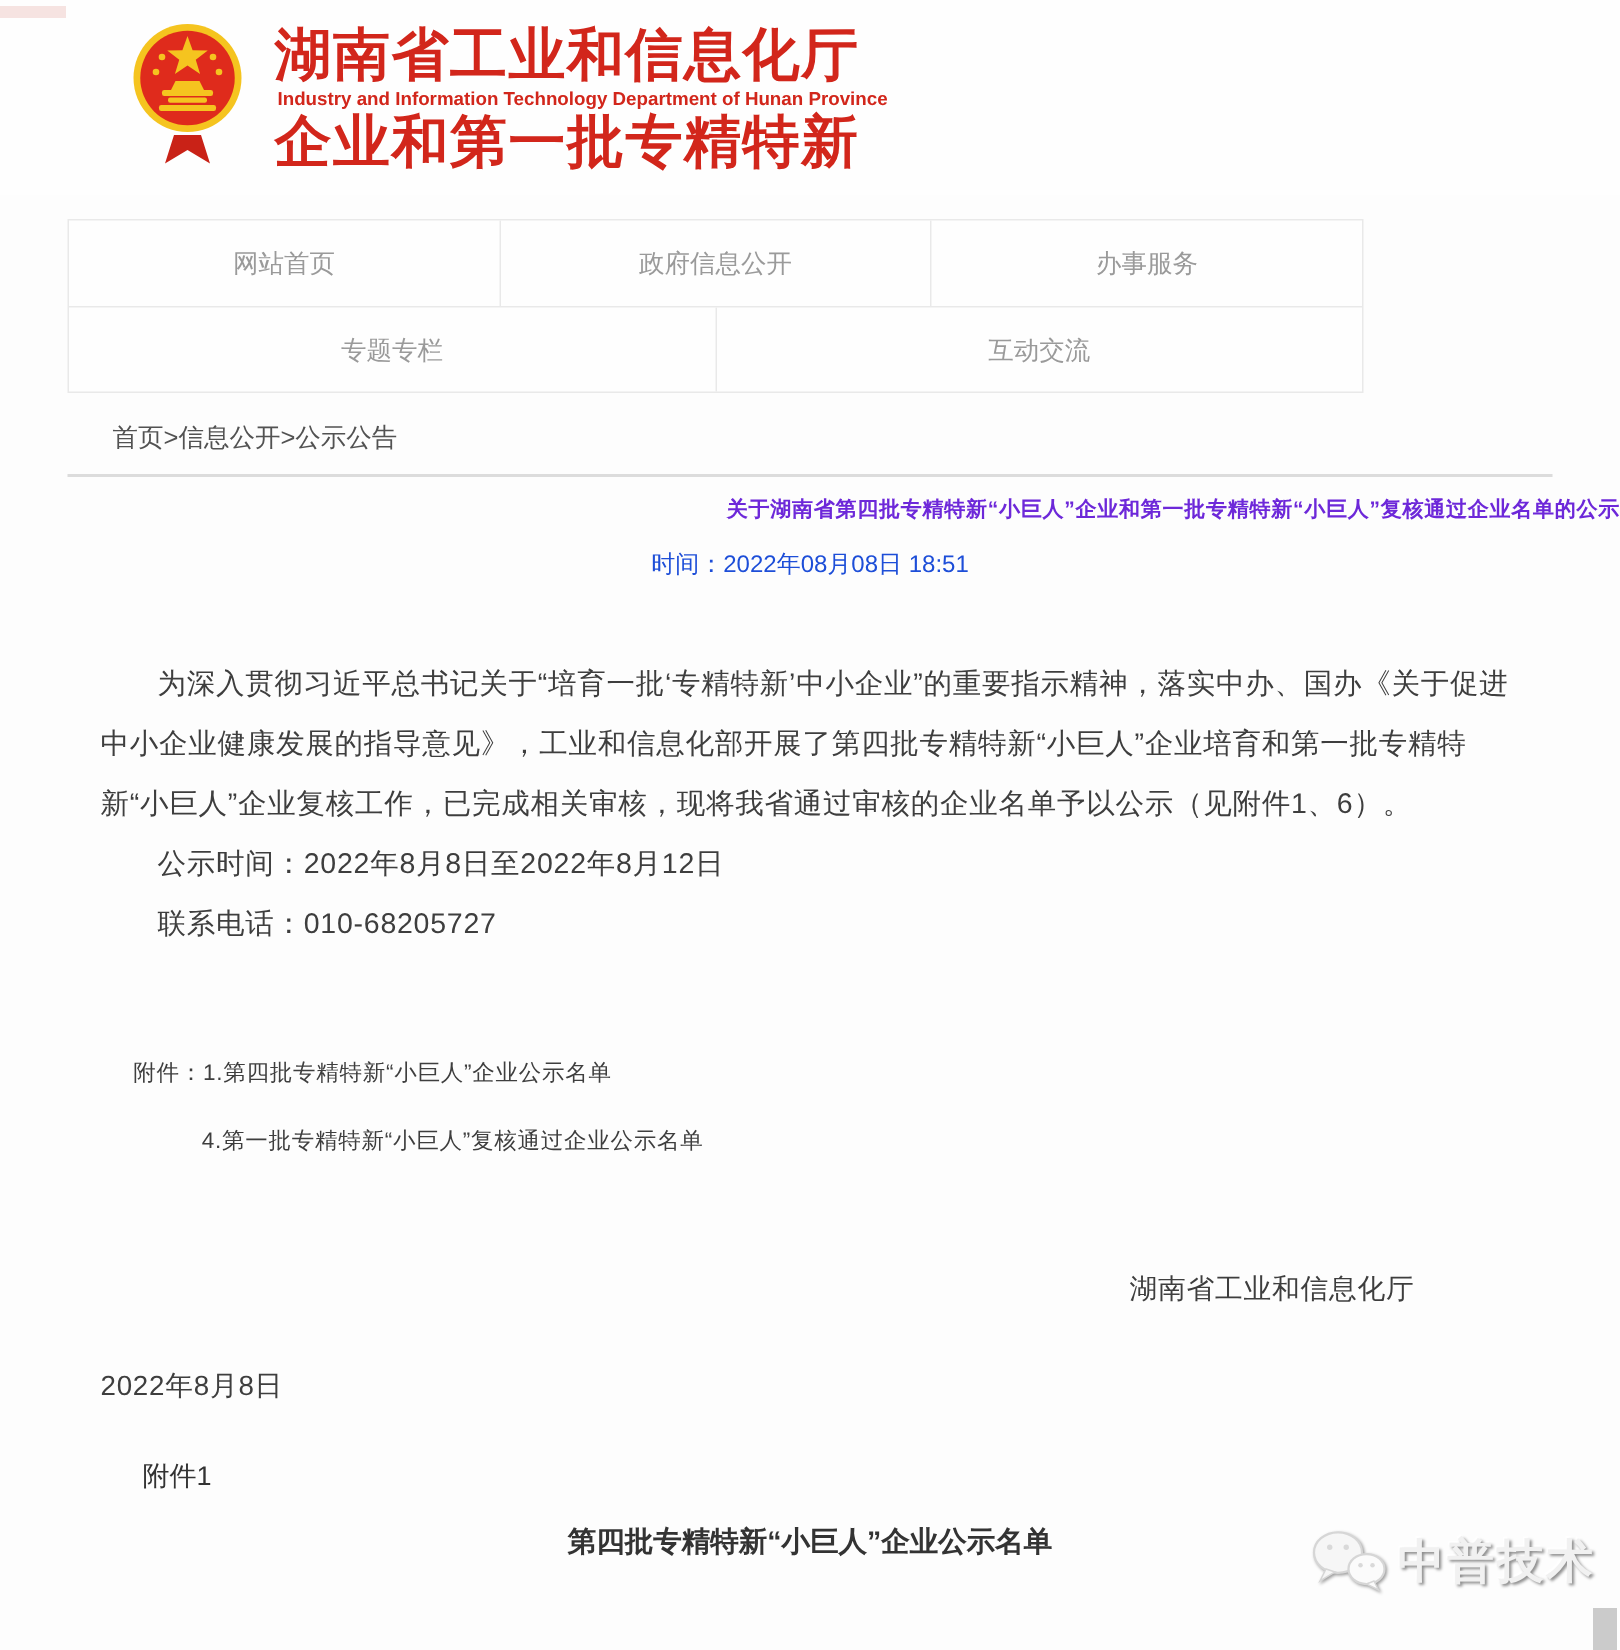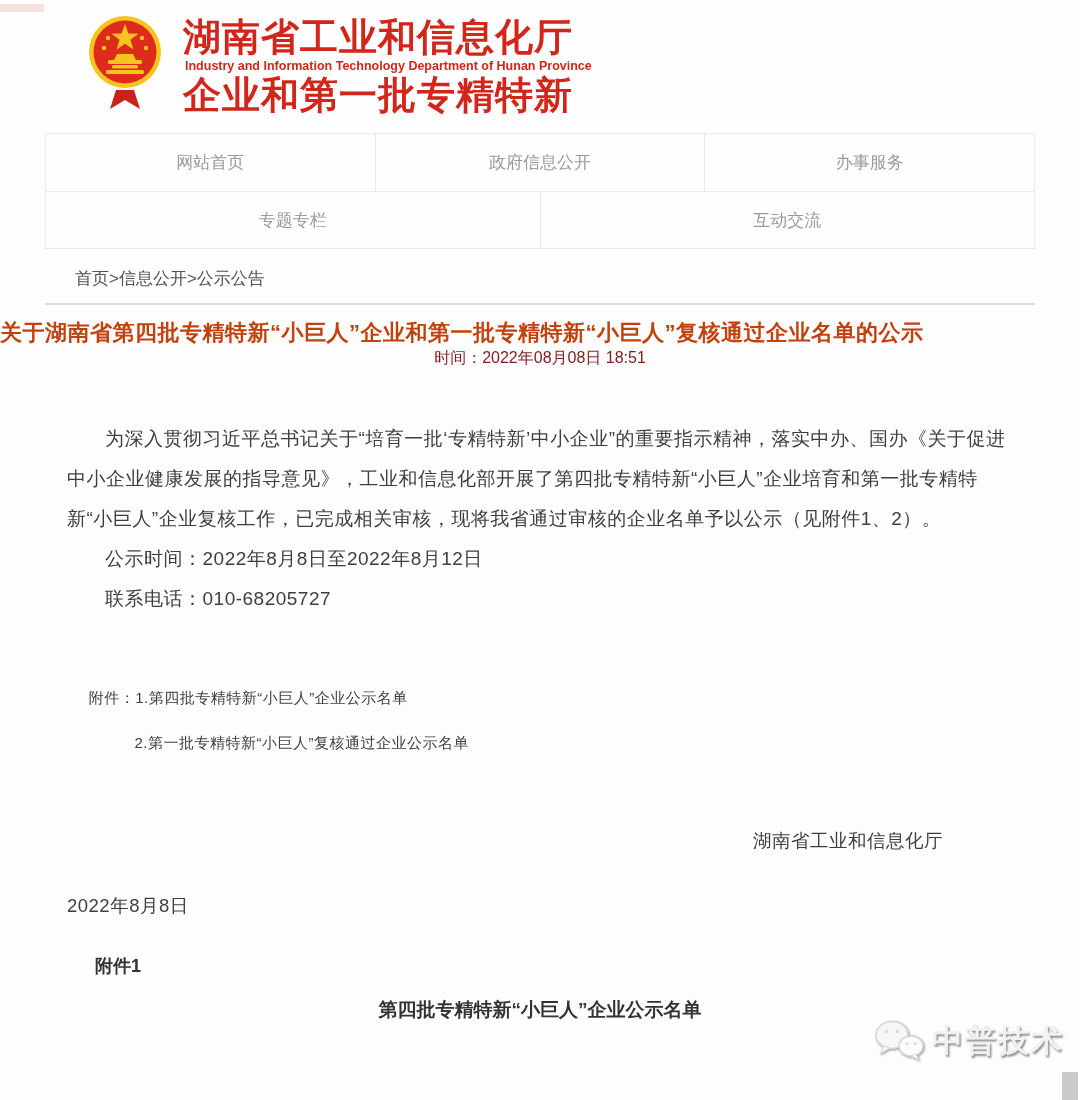--- a/index.html
+++ b/index.html
@@ -12,45 +12,45 @@
     color: #3e3e3e;
   }
   
   .header { position: relative; height: 130px; background:#fefefe; }
   .smudge-topleft { position:absolute; left:0; top:4px; width:44px; height:8px; background:#f6e3e1; }
   .emblem { position:absolute; left:86px; top:12px; width:78px; height:100px; }
   .header-text { position:absolute; left:183px; top:16px; color:#d2261b; white-space:nowrap; }
   .ht-big { font-size:38px; font-weight:bold; letter-spacing:1px; line-height:42px; }
   .ht-en  { font-size:12.5px; line-height:16px; margin-left:2px;font-weight:bold; }
   
-  .navbar { margin:3px 45px; width:990px; border:1px solid #e9e9e9; background:#fefefe; }
+  .navbar { margin:16px 45px; width:864px; border:1px solid #e9e9e9; background:#fefefe; }
   .nav-row { display:flex; height:57px; }
   .nav-row + .nav-row { border-top:1px solid #e9e9e9; }
   .nav-cell { flex:1; display:flex; align-items:center; justify-content:center;
               color:#9a9a9a; font-size:17px; cursor:pointer; }
   .nav-cell + .nav-cell { border-left:1px solid #e9e9e9; }
   
   .breadcrumb { margin:18px 0 13px 75px; font-size:17px; color:#525252; }
   .rule { margin:0 45px; border:none; border-top:2px solid #dcdcdc; }
   
-  .article-title { margin-top:13px; text-align:left; font-size:22px; font-weight:bold;
-                   color:#c2410c; letter-spacing:0.5px; }
-  .article-time { text-align:center; font-size:16px; color:#7f1d1d; }
+  .article-title { margin-top:13px; text-align:right; font-size:14px; font-weight:bold;
+                   color:#6d28d9; letter-spacing:0.5px; }
+  .article-time { margin-top:17px; text-align:center; font-size:16px; color:#1d4ed8; }
   
   .article-body { margin:50px 67px 0 67px; font-size:19px; line-height:40px; color:#3e3e3e;
                   letter-spacing:0.5px; }
   .article-body p { text-indent:2em; }
   .att-block { margin-top:56px; font-size:15px; line-height:45px; color:#3e3e3e; letter-spacing:0.5px;}
   .att-line1 { text-indent:1.45em; }
   .att-line2 { padding-left:4.5em; }
   .sig-block { margin-top:56px; font-size:18.5px; color:#3e3e3e; }
   .sig-name { text-align:right; padding-right:70px; }
   .sig-date { text-align:left; padding-right:95px; margin-top:25px; }
   
-  .annex-label { margin:28px 0 0 95px; font-size:18px; font-weight:bold; color:#333; }
+  .annex-label { margin:28px 0 0 95px; font-size:18px; font-weight:normal; color:#333; }
   .table-title { margin-top:19px; text-align:center; font-size:19px; font-weight:bold; color:#333; }
   
   .watermark { position:absolute; left:872px; top:1018px; display:flex; align-items:center;
                z-index:6; pointer-events:none; }
   .wm-text { font-size:31px; font-weight:bold; letter-spacing:2px; color:#f1f1f1;
              text-shadow:1.5px 1.5px 2px #8f8f8f, -1px -1px 1px #ffffff; }
   .wm-icon { margin-right:6px; filter:drop-shadow(1px 1px 1px #9a9a9a); }
   
   .scroll-nub { position:absolute; left:1062px; top:1072px; width:16px; height:28px; background:#cbcbcb; }
 </style>
@@ -96,27 +96,27 @@
   </div>
 </div>
 
 <div class="breadcrumb">首页&gt;信息公开&gt;公示公告</div>
 <hr class="rule">
 
 <div class="article-title">关于湖南省第四批专精特新“小巨人”企业和第一批专精特新“小巨人”复核通过企业名单的公示</div>
 <div class="article-time">时间：2022年08月08日 18:51</div>
 
 <div class="article-body">
-  <p>为深入贯彻习近平总书记关于“培育一批‘专精特新’中小企业”的重要指示精神，落实中办、国办《关于促进中小企业健康发展的指导意见》，工业和信息化部开展了第四批专精特新“小巨人”企业培育和第一批专精特新“小巨人”企业复核工作，已完成相关审核，现将我省通过审核的企业名单予以公示（见附件1、2）。</p>
+  <p>为深入贯彻习近平总书记关于“培育一批‘专精特新’中小企业”的重要指示精神，落实中办、国办《关于促进中小企业健康发展的指导意见》，工业和信息化部开展了第四批专精特新“小巨人”企业培育和第一批专精特新“小巨人”企业复核工作，已完成相关审核，现将我省通过审核的企业名单予以公示（见附件1、6）。</p>
   <p>公示时间：2022年8月8日至2022年8月12日</p>
   <p>联系电话：010-68205727</p>
 
   <div class="att-block">
     <div class="att-line1">附件：1.第四批专精特新“小巨人”企业公示名单</div>
-    <div class="att-line2">2.第一批专精特新“小巨人”复核通过企业公示名单</div>
+    <div class="att-line2">4.第一批专精特新“小巨人”复核通过企业公示名单</div>
   </div>
 
   <div class="sig-block">
     <div class="sig-name">湖南省工业和信息化厅</div>
     <div class="sig-date">2022年8月8日</div>
   </div>
 </div>
 
 <div class="annex-label">附件1</div>
 <div class="table-title">第四批专精特新“小巨人”企业公示名单</div>

